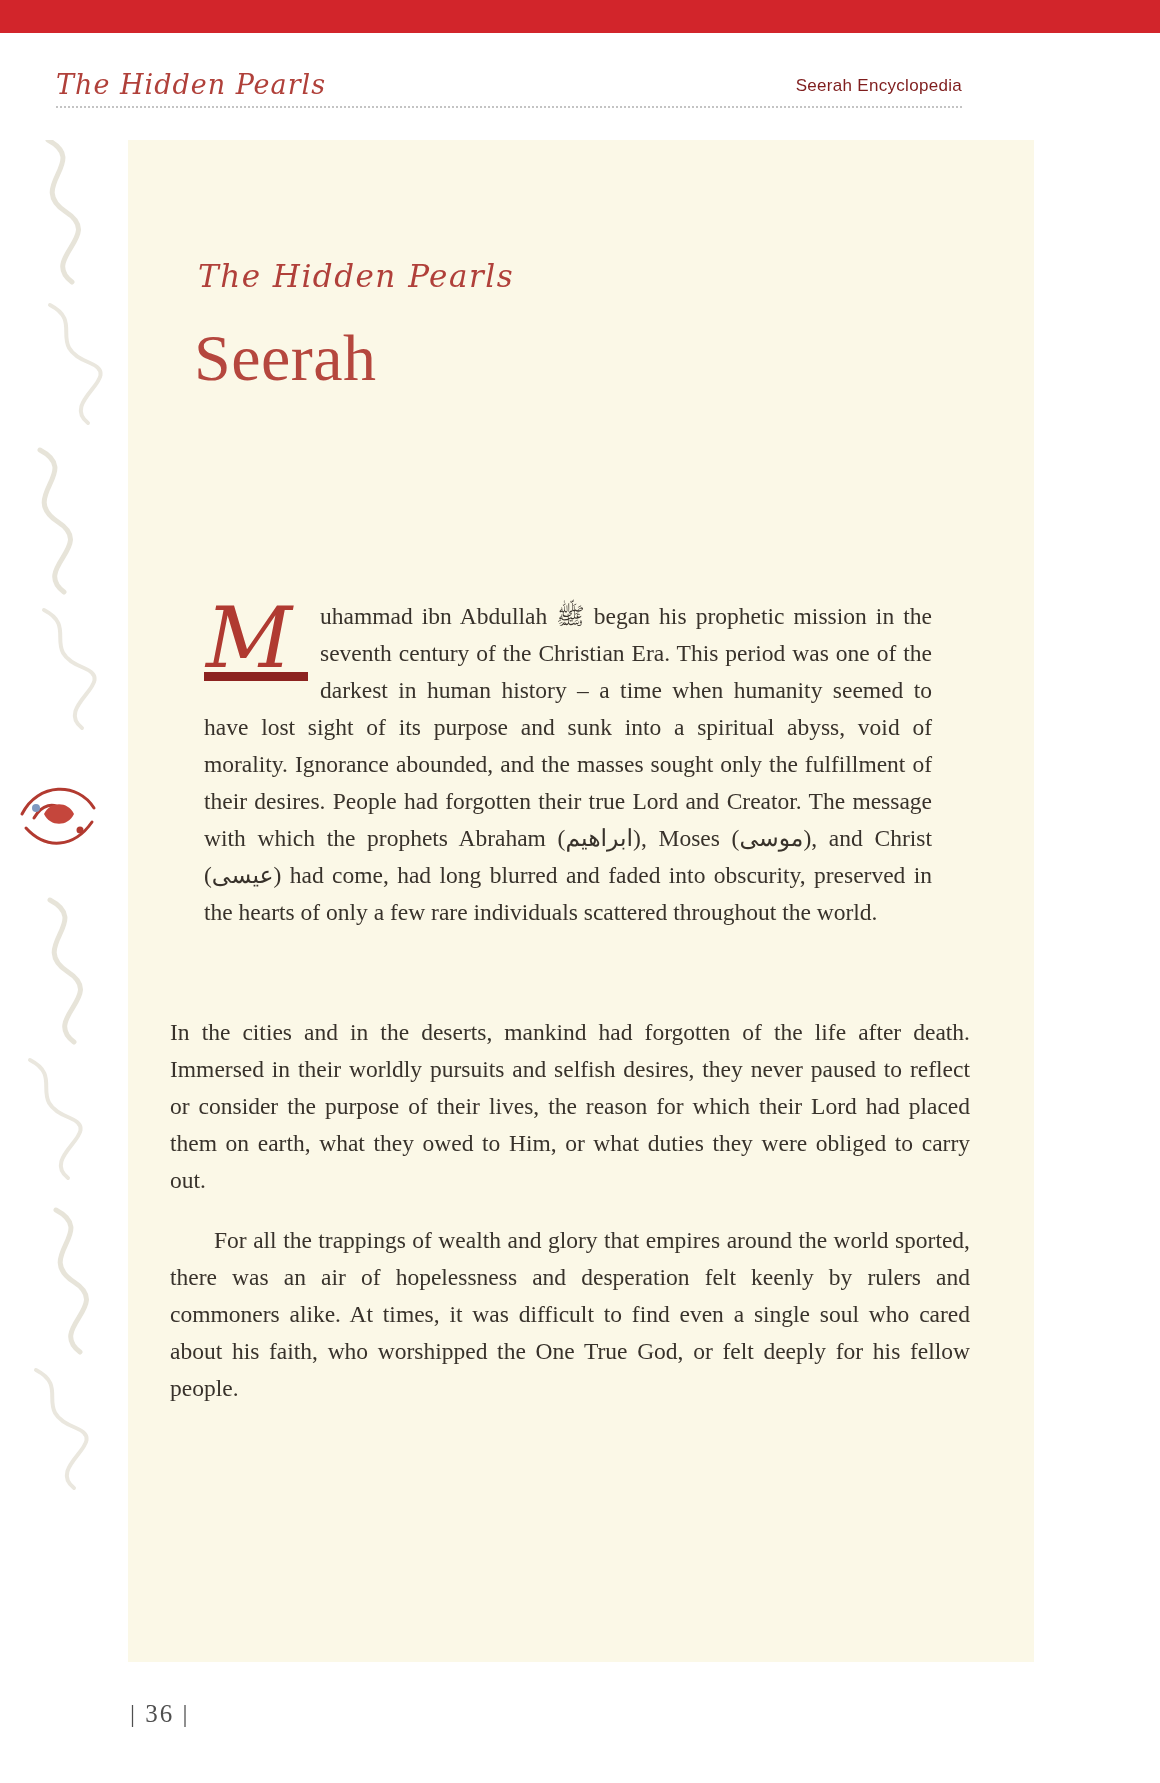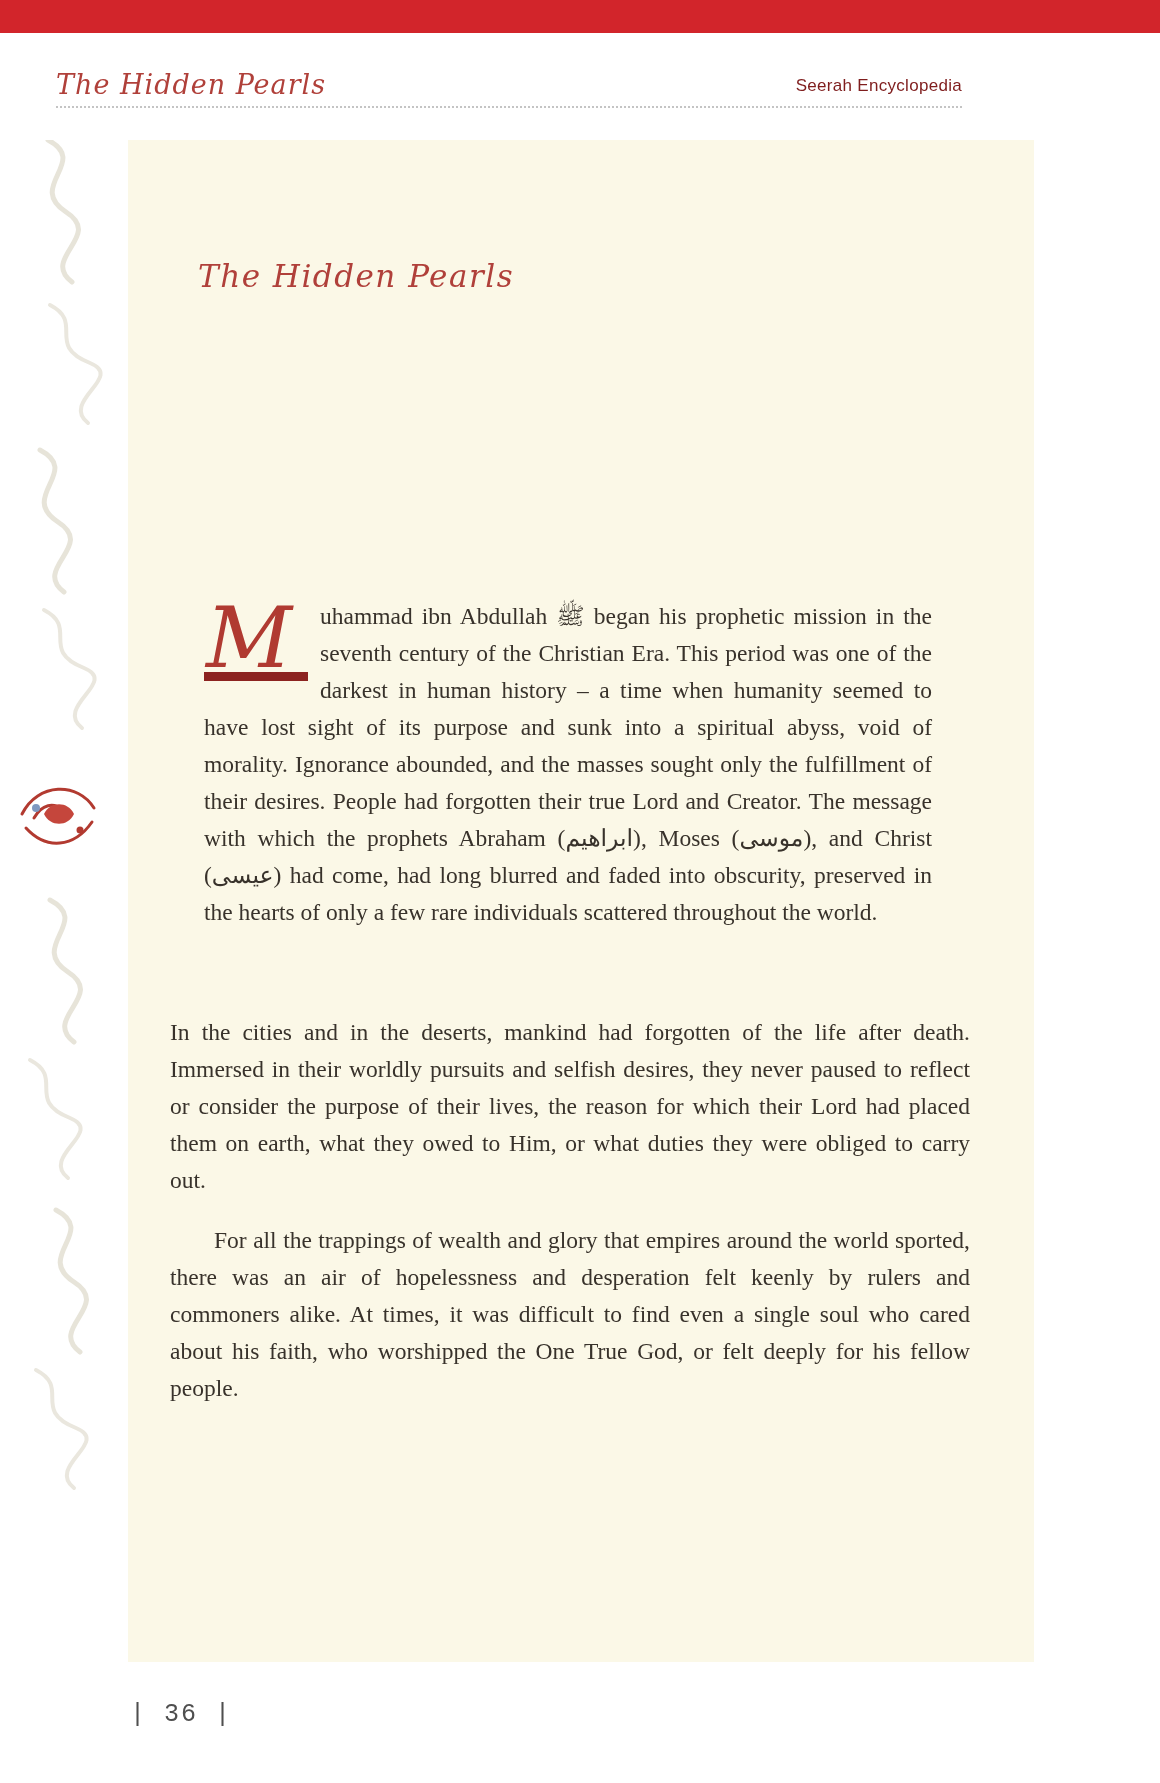--- a/index.html
+++ b/index.html
@@ -58,21 +58,21 @@
   .dropcap {
     float:left;
     font-family:"DejaVu Serif", serif; font-style:italic;
     font-size:84px; line-height:60px; color:#b03a31;
     padding:6px 16px 4px 2px; margin:4px 12px 0 0;
     border-bottom:9px solid #8c2320;
   }
   .page-number {
     position:absolute; left:130px; top:1700px;
     font-size:25px; color:#4f4f4f; letter-spacing:2px;
-    font-family:Liberation Mono, monospace;
+    font-family:Liberation Serif, serif;
   }
 </style>
 </head>
 <body>
 
 <div class="page">
 
   <div class="top-bar"></div>
 
   <header class="header">
@@ -107,21 +107,21 @@
         <circle cx="68" cy="62" r="3.5" fill="#b23a30"></circle>
       </svg>
     </span>
   </aside>
 
   <main class="content">
 
     <div class="script-title">The Hidden Pearls</div>
 
     <h1 class="main-title">
-      <br>
+      <span>Seerah</span><br>
     </h1>
 
     <p class="body-text p1">
       <span class="dropcap">M</span><span>uhammad ibn Abdullah ﷺ began his prophetic mission in the seventh century of the Christian Era. This period was one of the darkest in human history – a time when humanity seemed to have lost sight of its purpose and sunk into a spiritual abyss, void of morality. Ignorance abounded, and the masses sought only the fulfillment of their desires. People had forgotten their true Lord and Creator. The message with which the prophets Abraham (ابراهيم), Moses (موسى), and Christ (عيسى) had come, had long blurred and faded into obscurity, preserved in the hearts of only a few rare individuals scattered throughout the world.</span>
     </p>
 
     <p class="body-text p2">In the cities and in the deserts, mankind had forgotten of the life after death. Immersed in their worldly pursuits and selfish desires, they never paused to reflect or consider the purpose of their lives, the reason for which their Lord had placed them on earth, what they owed to Him, or what duties they were obliged to carry out.</p>
 
     <p class="body-text p3">For all the trappings of wealth and glory that empires around the world sported, there was an air of hopelessness and desperation felt keenly by rulers and commoners alike. At times, it was difficult to find even a single soul who cared about his faith, who worshipped the One True God, or felt deeply for his fellow people.</p>
 

